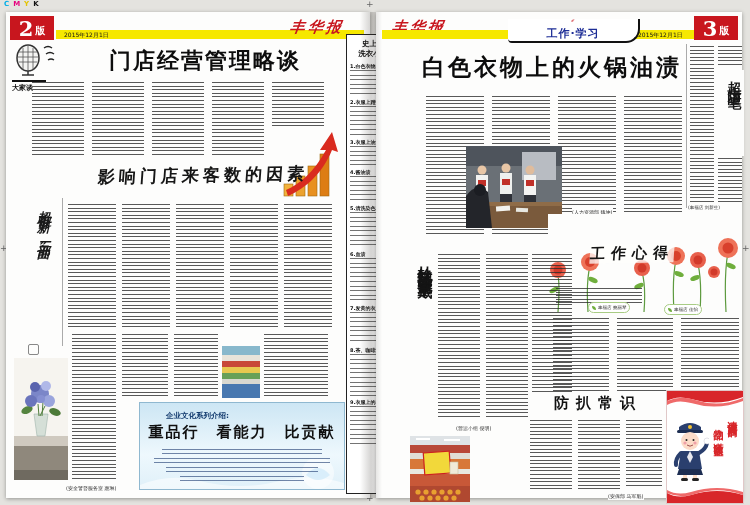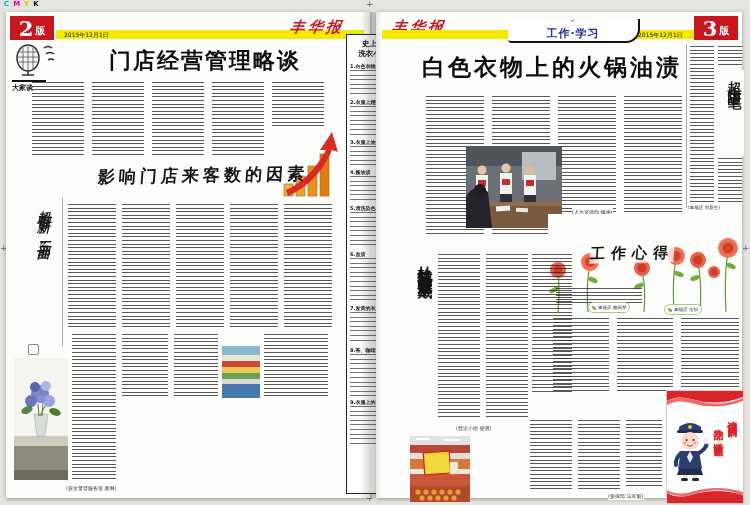--- a/index.html
+++ b/index.html
@@ -119,20 +119,33 @@
         <circle cx="35" cy="43" r="6" fill="#9aa4dc"></circle>
         <circle cx="21" cy="29" r="5" fill="#5a64ae"></circle>
         <circle cx="32" cy="28" r="5" fill="#b0b8e8"></circle>
         <circle cx="27" cy="41" r="4" fill="#8690d2"></circle>
       </svg>
     </div>
 
     <div class="abs tx" style="left:66px;top:322px;width:44px;height:148px;"></div>
     <div class="abs credit" style="left:60px;top:472px;">(安全警督服务室 惠琳)</div>
 
+    <div class="abs" style="left:133px;top:390px;width:204px;height:86px;border:1px solid #8fb8d0;background:linear-gradient(180deg,#cde6f4,#eef8fd 60%,#dff0f9);overflow:hidden;">
+      <svg class="abs" style="left:0;bottom:0;" width="204" height="30" viewBox="0 0 204 30">
+        <path d="M0,26 q30,-12 60,-4 q40,10 80,0 q34,-8 64,2 L204,30 L0,30 Z" fill="rgba(255,255,255,0.55)"></path>
+        <circle cx="178" cy="14" r="16" fill="rgba(255,255,255,0.5)"></circle>
+        <path d="M166,16 q12,-14 24,0 q-12,10 -24,0" fill="rgba(210,235,250,0.8)"></path>
+      </svg>
+      <div class="abs" style="left:26px;top:8px;font-size:7.5px;font-weight:bold;color:#123a6e;">企业文化系列介绍:</div>
+      <div class="abs" style="left:0;top:20px;width:204px;text-align:center;font-size:15px;font-weight:bold;color:#101010;letter-spacing:2px;font-family:'DejaVu Serif',serif;">重品行　看能力　比贡献</div>
+      <div class="abs tx blue" style="left:22px;top:46px;width:160px;height:5px;"></div>
+      <div class="abs tx blue" style="left:14px;top:55px;width:176px;height:5px;"></div>
+      <div class="abs tx blue" style="left:26px;top:64px;width:152px;height:5px;"></div>
+      <div class="abs tx blue" style="left:40px;top:73px;width:124px;height:5px;"></div>
+    </div>
 
     <div class="abs" style="left:340px;top:22px;width:62px;height:460px;border:1px solid #222;background:#fff;padding:4px 3px;box-sizing:border-box;">
       <div style="text-align:center;font-size:7.5px;font-weight:bold;color:#111;line-height:10px;">史上最全</div>
       <div style="text-align:center;font-size:7.5px;font-weight:bold;color:#111;line-height:10px;margin-bottom:3px;">洗衣小窍门</div>
       <div class="tipline">1.白色衣物上的火锅油渍</div>
       <div class="tx kai" style="height:26px;margin-bottom:2px;"></div>
       <div class="tipline">2.衣服上蹭到笔迹</div>
       <div class="tx kai" style="height:30px;margin-bottom:2px;"></div>
       <div class="tipline">3.衣服上油渍</div>
       <div class="tx kai" style="height:20px;margin-bottom:2px;"></div>
@@ -291,20 +304,21 @@
             <circle cx="20" cy="62" r="2.6"></circle>
             <circle cx="28" cy="62" r="2.6"></circle>
             <circle cx="36" cy="62" r="2.6"></circle>
             <circle cx="44" cy="62" r="2.6"></circle>
           </g>
         <rect x="14" y="16" width="26" height="22" fill="#f2d83a" transform="rotate(-4 27 27)" stroke="#cc2020" stroke-width="1.2"></rect>
         <rect x="40" y="26" width="8" height="12" fill="#f0ead8" stroke="#c8c0a0" stroke-width="0.6"></rect>
       </svg>
     </div>
 
+    <div class="abs" style="left:178px;top:382px;font-size:15px;font-weight:bold;color:#111;letter-spacing:7px;font-family:'DejaVu Serif',serif;">防扒常识</div>
     <div class="abs tx" style="left:154px;top:408px;width:42px;height:72px;"></div>
     <div class="abs tx" style="left:202px;top:408px;width:42px;height:72px;"></div>
     <div class="abs tx" style="left:250px;top:408px;width:36px;height:66px;"></div>
     <div class="abs credit" style="left:232px;top:480px;">(安保部 马军魁)</div>
 
     <div class="abs" style="left:290px;top:378px;width:76px;height:112px;background:#fff;border:1px solid #e0c8c8;overflow:hidden;">
       <svg class="abs" style="left:0;top:0;" width="76" height="18" viewBox="0 0 76 18">
         <path d="M0,0 L76,0 L76,6 Q50,16 24,8 Q10,4 0,10 Z" fill="#d8262a"></path>
         <path d="M0,10 Q14,4 28,9 Q52,17 76,7 L76,10 Q50,20 24,12 Q10,8 0,14 Z" fill="#ef6a6a"></path>
       </svg>

